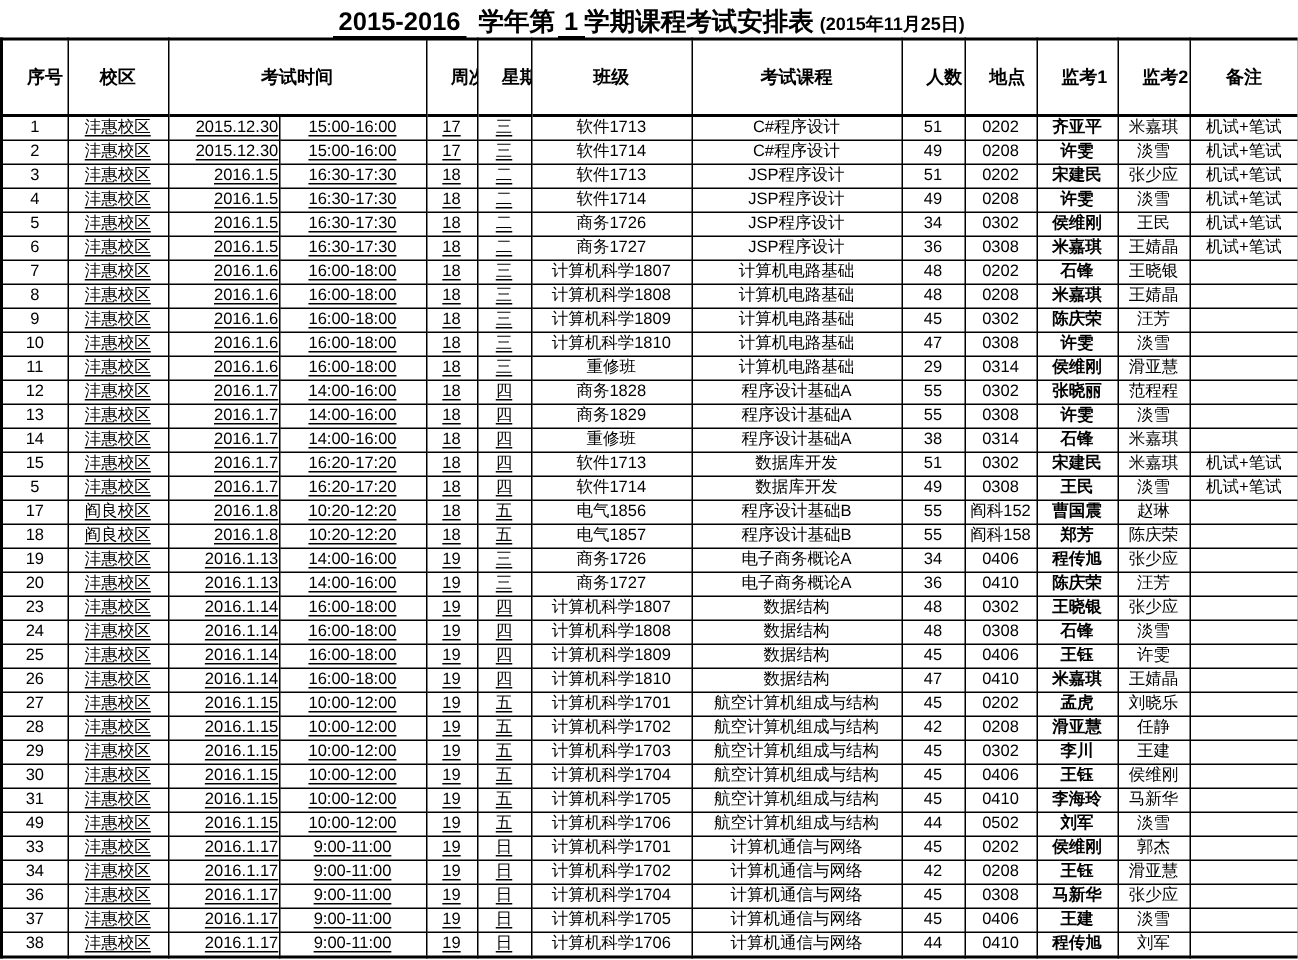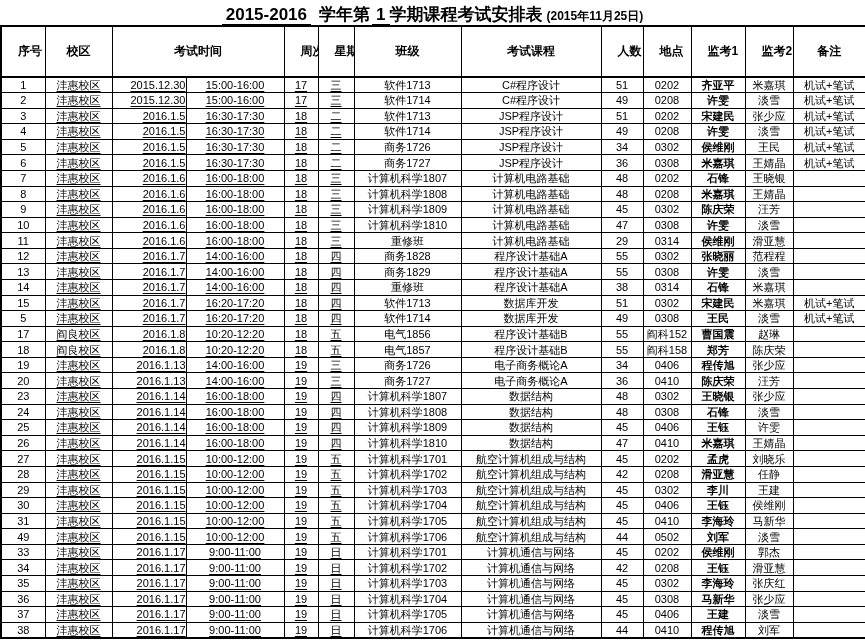--- a/index.html
+++ b/index.html
@@ -535,35 +535,20 @@
         <td class="c-weekday u">日</td>
         <td class="c-class">计算机科学1702</td>
         <td class="c-course">计算机通信与网络</td>
         <td class="c-count">42</td>
         <td class="c-room">0208</td>
         <td class="c-proctor1">王钰</td>
         <td class="c-proctor2">滑亚慧</td>
         <td class="c-note"></td>
       </tr>
       <tr>
-        <td class="c-no">35</td>
-        <td class="c-campus u">沣惠校区</td>
-        <td class="c-date u">2016.1.17</td>
-        <td class="c-time u">9:00-11:00</td>
-        <td class="c-week u">19</td>
-        <td class="c-weekday u">日</td>
-        <td class="c-class">计算机科学1703</td>
-        <td class="c-course">计算机通信与网络</td>
-        <td class="c-count">45</td>
-        <td class="c-room">0302</td>
-        <td class="c-proctor1">李海玲</td>
-        <td class="c-proctor2">张庆红</td>
-        <td class="c-note"></td>
-      </tr>
-      <tr>
         <td class="c-no">36</td>
         <td class="c-campus u">沣惠校区</td>
         <td class="c-date u">2016.1.17</td>
         <td class="c-time u">9:00-11:00</td>
         <td class="c-week u">19</td>
         <td class="c-weekday u">日</td>
         <td class="c-class">计算机科学1704</td>
         <td class="c-course">计算机通信与网络</td>
         <td class="c-count">45</td>
         <td class="c-room">0308</td>

